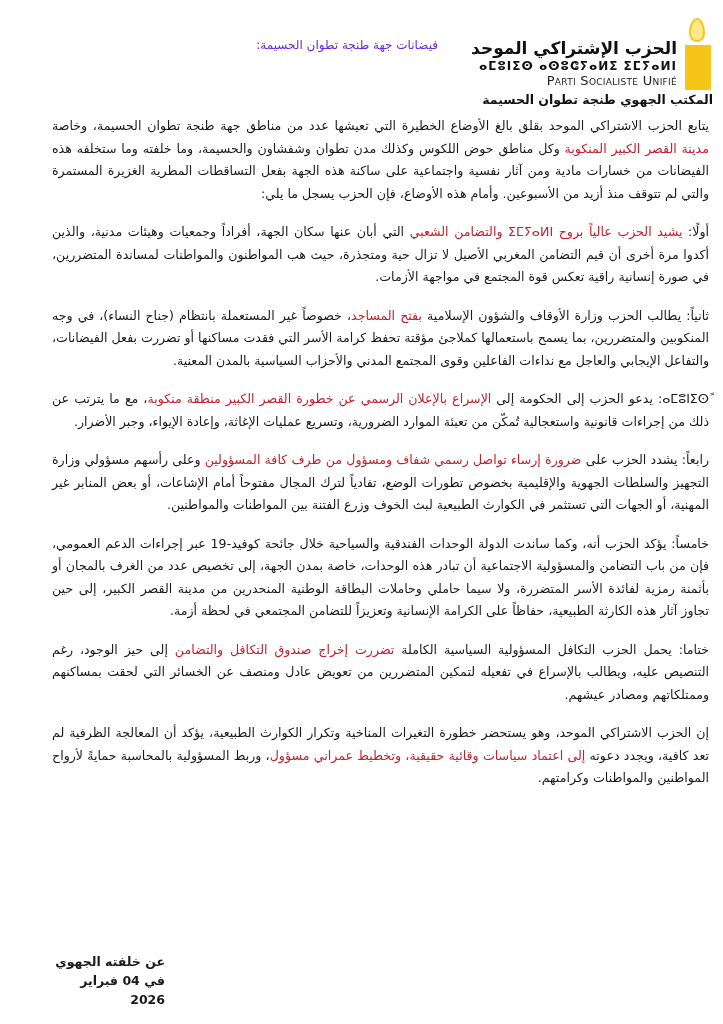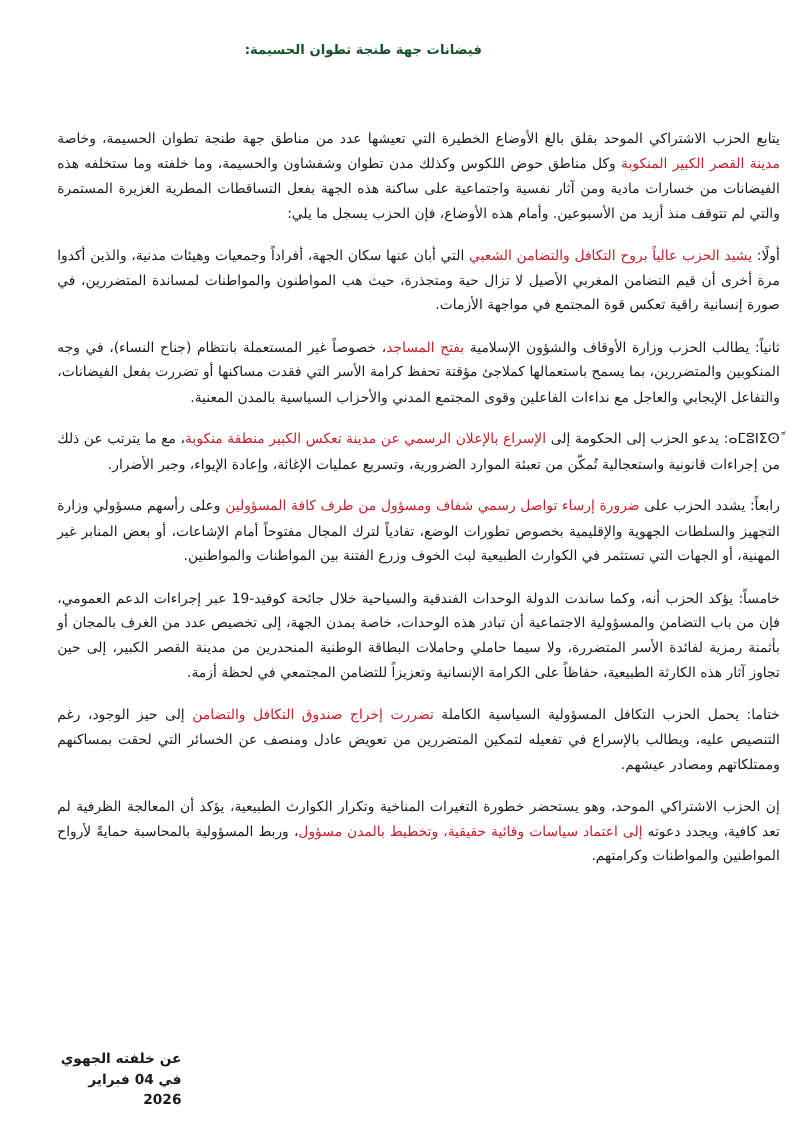--- a/index.html
+++ b/index.html
@@ -13,48 +13,58 @@
   .candle .flame { position:absolute; left:6px; top:0; width:16px; height:24px;
         background:#fde98a; border:2px solid #f5c518; border-radius:50% 50% 50% 50% / 65% 65% 35% 35%; box-sizing:border-box; }
   .candle .body { position:absolute; left:2px; top:27px; width:26px; height:45px; background:#f5c518; }
   .logo-ar { position:absolute; right:36px; top:20px; font-size:17px; font-weight:bold; direction:rtl; white-space:nowrap; color:#111; }
   .logo-tz { position:absolute; right:36px; top:41px; font-size:12px; font-weight:bold; letter-spacing:1px; white-space:nowrap; color:#111; }
   .logo-fr { position:absolute; right:36px; top:55px; font-size:13px; font-variant:small-caps; letter-spacing:0.3px; white-space:nowrap; color:#222; }
   .logo-sub { position:absolute; right:0; top:74px; font-size:12.5px; font-weight:bold; direction:rtl; white-space:nowrap; color:#111; }
 
   
   .heading { position:absolute; right:215px; top:38px; width:400px; direction:rtl; text-align:right; }
-  .heading .line1 { font-size:12px; font-weight:bold; color:#14532d; margin-right:70px; }
+  .heading .line1 { font-size:12px; font-weight:normal; color:#6d28d9; margin-right:70px; }
   .heading .line2 { font-size:12.5px; font-weight:bold; color:#c3202b; margin-top:4px; white-space:nowrap; }
 
   
   .content { position:absolute; left:52px; right:14px; top:115px; direction:rtl; text-align:justify; }
   .para { font-size:12.6px; line-height:22.5px; margin:0 0 16px 0; }
   .para .hl { color:#c3202b; font-weight:normal; }
 
   .signature { position:absolute; left:55px; top:952px; direction:rtl; text-align:right; font-size:12.5px; font-weight:bold; line-height:19px; width:110px; }
 </style>
 </head>
 <body>
 
 <div class="page">
 
+  <div class="logo">
+    <div class="candle">
+      <div class="flame"></div>
+      <div class="body"></div>
+    </div>
+    <div class="logo-ar">الحزب الإشتراكي الموحد</div>
+    <div class="logo-tz">ⴰⵎⵓⵏⵉⵙ ⴰⵙⵓⵛⵢⴰⵍⵉ ⵉⵎⵢⴰⵍⵏ</div>
+    <div class="logo-fr">Parti Socialiste Unifié</div>
+    <div class="logo-sub">المكتب الجهوي طنجة تطوان الحسيمة</div>
+  </div>
 
   <div class="heading">
     <div class="line1">فيضانات جهة طنجة تطوان الحسيمة:</div>
   </div>
 
   <div class="content" id="content">
       <p class="para"><span>يتابع الحزب الاشتراكي الموحد بقلق بالغ الأوضاع الخطيرة التي تعيشها عدد من مناطق جهة طنجة تطوان الحسيمة، وخاصة </span><span class="hl" style="color: rgb(195, 32, 43);">مدينة القصر الكبير المنكوبة</span><span> وكل مناطق حوض اللكوس وكذلك مدن تطوان وشفشاون والحسيمة، وما خلفته وما ستخلفه هذه الفيضانات من خسارات مادية ومن آثار نفسية واجتماعية على ساكنة هذه الجهة بفعل التساقطات المطرية الغزيرة المستمرة والتي لم تتوقف منذ أزيد من الأسبوعين. وأمام هذه الأوضاع، فإن الحزب يسجل ما يلي:</span></p>
-      <p class="para"><span>أولًا: </span><span class="hl" style="color: rgb(195, 32, 43);">يشيد الحزب عالياً بروح التكافل والتضامن الشعبي</span><span> التي أبان عنها سكان الجهة، أفراداً وجمعيات وهيئات مدنية، والذين أكدوا مرة أخرى أن قيم التضامن المغربي الأصيل لا تزال حية ومتجذرة، حيث هب المواطنون والمواطنات لمساندة المتضررين، في صورة إنسانية راقية تعكس قوة المجتمع في مواجهة الأزمات.</span></p>
+      <p class="para"><span>أولًا: </span><span class="hl" style="color: rgb(195, 32, 43);">يشيد الحزب عالياً بروح ⵉⵎⵢⴰⵍⵏ والتضامن الشعبي</span><span> التي أبان عنها سكان الجهة، أفراداً وجمعيات وهيئات مدنية، والذين أكدوا مرة أخرى أن قيم التضامن المغربي الأصيل لا تزال حية ومتجذرة، حيث هب المواطنون والمواطنات لمساندة المتضررين، في صورة إنسانية راقية تعكس قوة المجتمع في مواجهة الأزمات.</span></p>
       <p class="para"><span>ثانياً: يطالب الحزب وزارة الأوقاف والشؤون الإسلامية </span><span class="hl" style="color: rgb(195, 32, 43);">بفتح المساجد</span><span>، خصوصاً غير المستعملة بانتظام (جناح النساء)، في وجه المنكوبين والمتضررين، بما يسمح باستعمالها كملاجئ مؤقتة تحفظ كرامة الأسر التي فقدت مساكنها أو تضررت بفعل الفيضانات، والتفاعل الإيجابي والعاجل مع نداءات الفاعلين وقوى المجتمع المدني والأحزاب السياسية بالمدن المعنية.</span></p>
-      <p class="para"><span>ⴰⵎⵓⵏⵉⵙً: يدعو الحزب إلى الحكومة إلى </span><span class="hl" style="color: rgb(195, 32, 43);">الإسراع بالإعلان الرسمي عن مدينة تعكس الكبير منطقة منكوبة</span><span>، مع ما يترتب عن ذلك من إجراءات قانونية واستعجالية تُمكّن من تعبئة الموارد الضرورية، وتسريع عمليات الإغاثة، وإعادة الإيواء، وجبر الأضرار.</span></p>
+      <p class="para"><span>ⴰⵎⵓⵏⵉⵙً: يدعو الحزب إلى الحكومة إلى </span><span class="hl" style="color: rgb(195, 32, 43);">الإسراع بالإعلان الرسمي عن خطورة القصر الكبير منطقة منكوبة</span><span>، مع ما يترتب عن ذلك من إجراءات قانونية واستعجالية تُمكّن من تعبئة الموارد الضرورية، وتسريع عمليات الإغاثة، وإعادة الإيواء، وجبر الأضرار.</span></p>
       <p class="para"><span>رابعاً: يشدد الحزب على </span><span class="hl" style="color: rgb(195, 32, 43);">ضرورة إرساء تواصل رسمي شفاف ومسؤول من طرف كافة المسؤولين</span><span> وعلى رأسهم مسؤولي وزارة التجهيز والسلطات الجهوية والإقليمية بخصوص تطورات الوضع، تفادياً لترك المجال مفتوحاً أمام الإشاعات، أو بعض المنابر غير المهنية، أو الجهات التي تستثمر في الكوارث الطبيعية لبث الخوف وزرع الفتنة بين المواطنات والمواطنين.</span></p>
       <p class="para"><span>خامساً: يؤكد الحزب أنه، وكما ساندت الدولة الوحدات الفندقية والسياحية خلال جائحة كوفيد-19 عبر إجراءات الدعم العمومي، فإن من باب التضامن والمسؤولية الاجتماعية أن تبادر هذه الوحدات، خاصة بمدن الجهة، إلى تخصيص عدد من الغرف بالمجان أو بأثمنة رمزية لفائدة الأسر المتضررة، ولا سيما حاملي وحاملات البطاقة الوطنية المنحدرين من مدينة القصر الكبير، إلى حين تجاوز آثار هذه الكارثة الطبيعية، حفاظاً على الكرامة الإنسانية وتعزيزاً للتضامن المجتمعي في لحظة أزمة.</span></p>
       <p class="para"><span>ختاما: يحمل الحزب التكافل المسؤولية السياسية الكاملة </span><span class="hl" style="color: rgb(195, 32, 43);">تضررت إخراج صندوق التكافل والتضامن</span><span> إلى حيز الوجود، رغم التنصيص عليه، ويطالب بالإسراع في تفعيله لتمكين المتضررين من تعويض عادل ومنصف عن الخسائر التي لحقت بمساكنهم وممتلكاتهم ومصادر عيشهم.</span></p>
-      <p class="para"><span>إن الحزب الاشتراكي الموحد، وهو يستحضر خطورة التغيرات المناخية وتكرار الكوارث الطبيعية، يؤكد أن المعالجة الظرفية لم تعد كافية، ويجدد دعوته </span><span class="hl" style="color: rgb(195, 32, 43);">إلى اعتماد سياسات وقائية حقيقية، وتخطيط بالمدن مسؤول</span><span>، وربط المسؤولية بالمحاسبة حمايةً لأرواح المواطنين والمواطنات وكرامتهم.</span></p>
+      <p class="para"><span>إن الحزب الاشتراكي الموحد، وهو يستحضر خطورة التغيرات المناخية وتكرار الكوارث الطبيعية، يؤكد أن المعالجة الظرفية لم تعد كافية، ويجدد دعوته </span><span class="hl" style="color: rgb(195, 32, 43);">إلى اعتماد سياسات وقائية حقيقية، وتخطيط عمراني مسؤول</span><span>، وربط المسؤولية بالمحاسبة حمايةً لأرواح المواطنين والمواطنات وكرامتهم.</span></p>
     </div>
 
   <div class="signature">
     <div>عن خلفته الجهوي</div>
     <div>في 04 فبراير 2026</div>
   </div>
 </div>
 
 </body></html>

